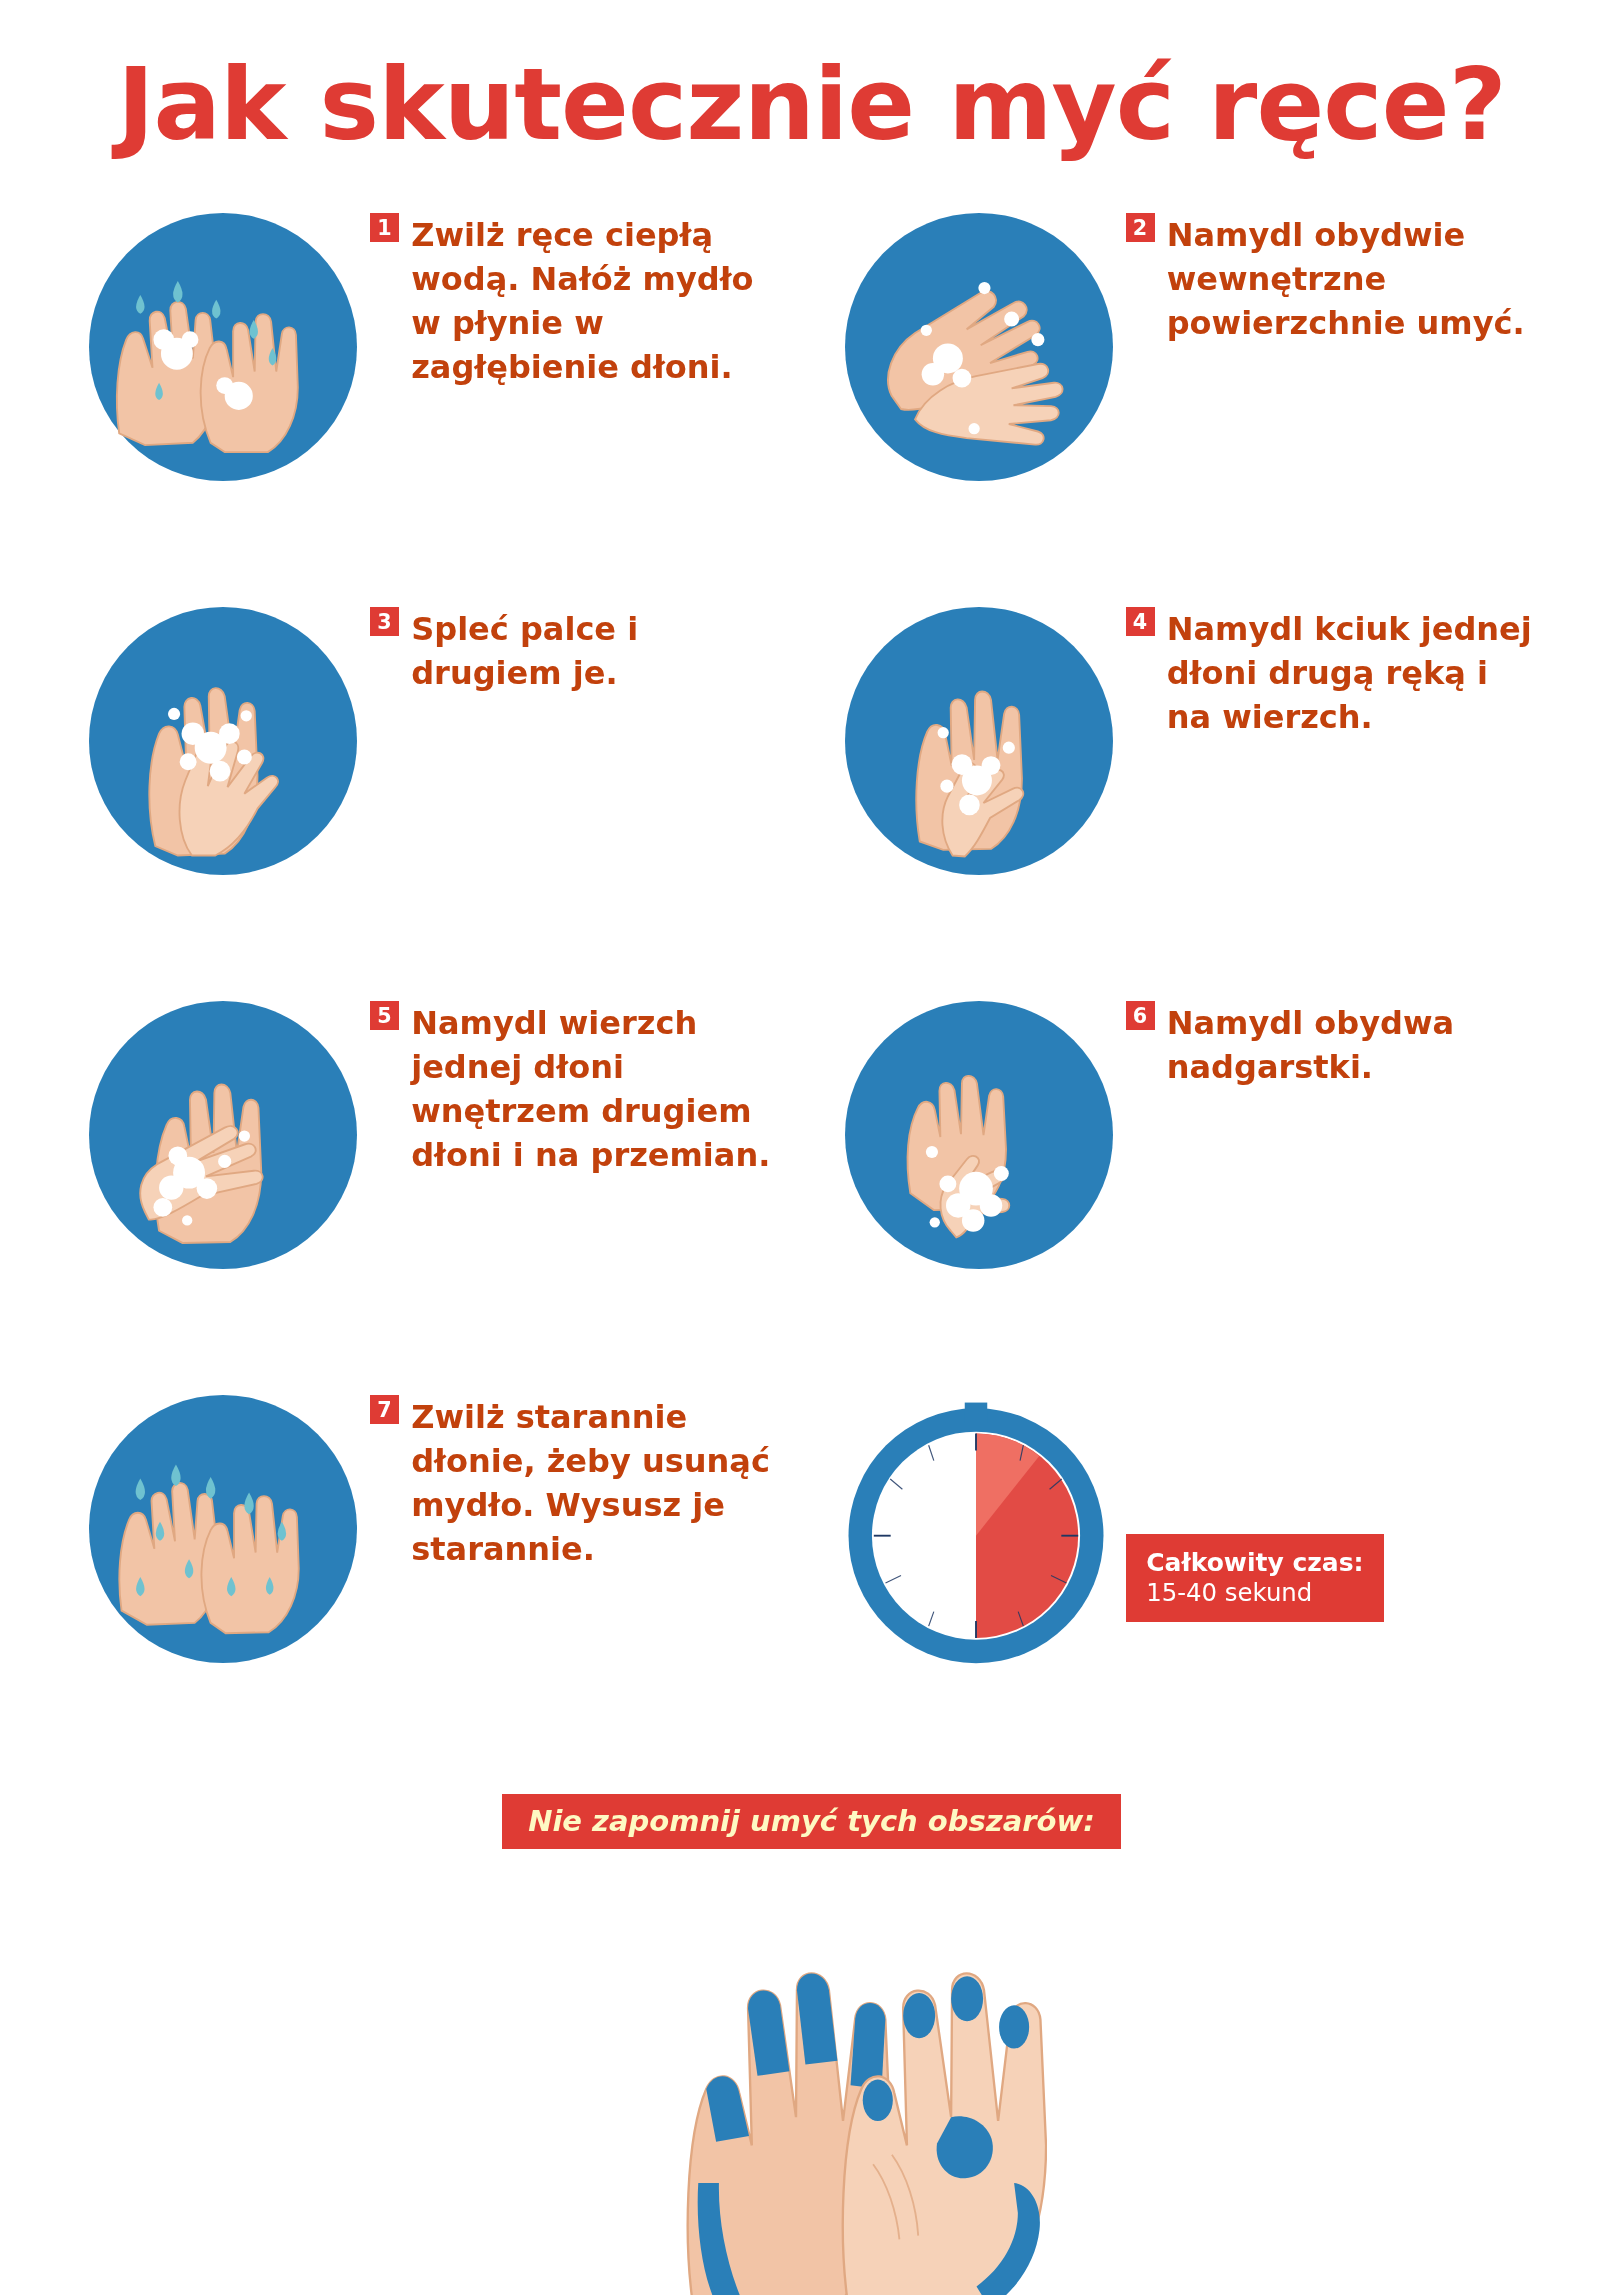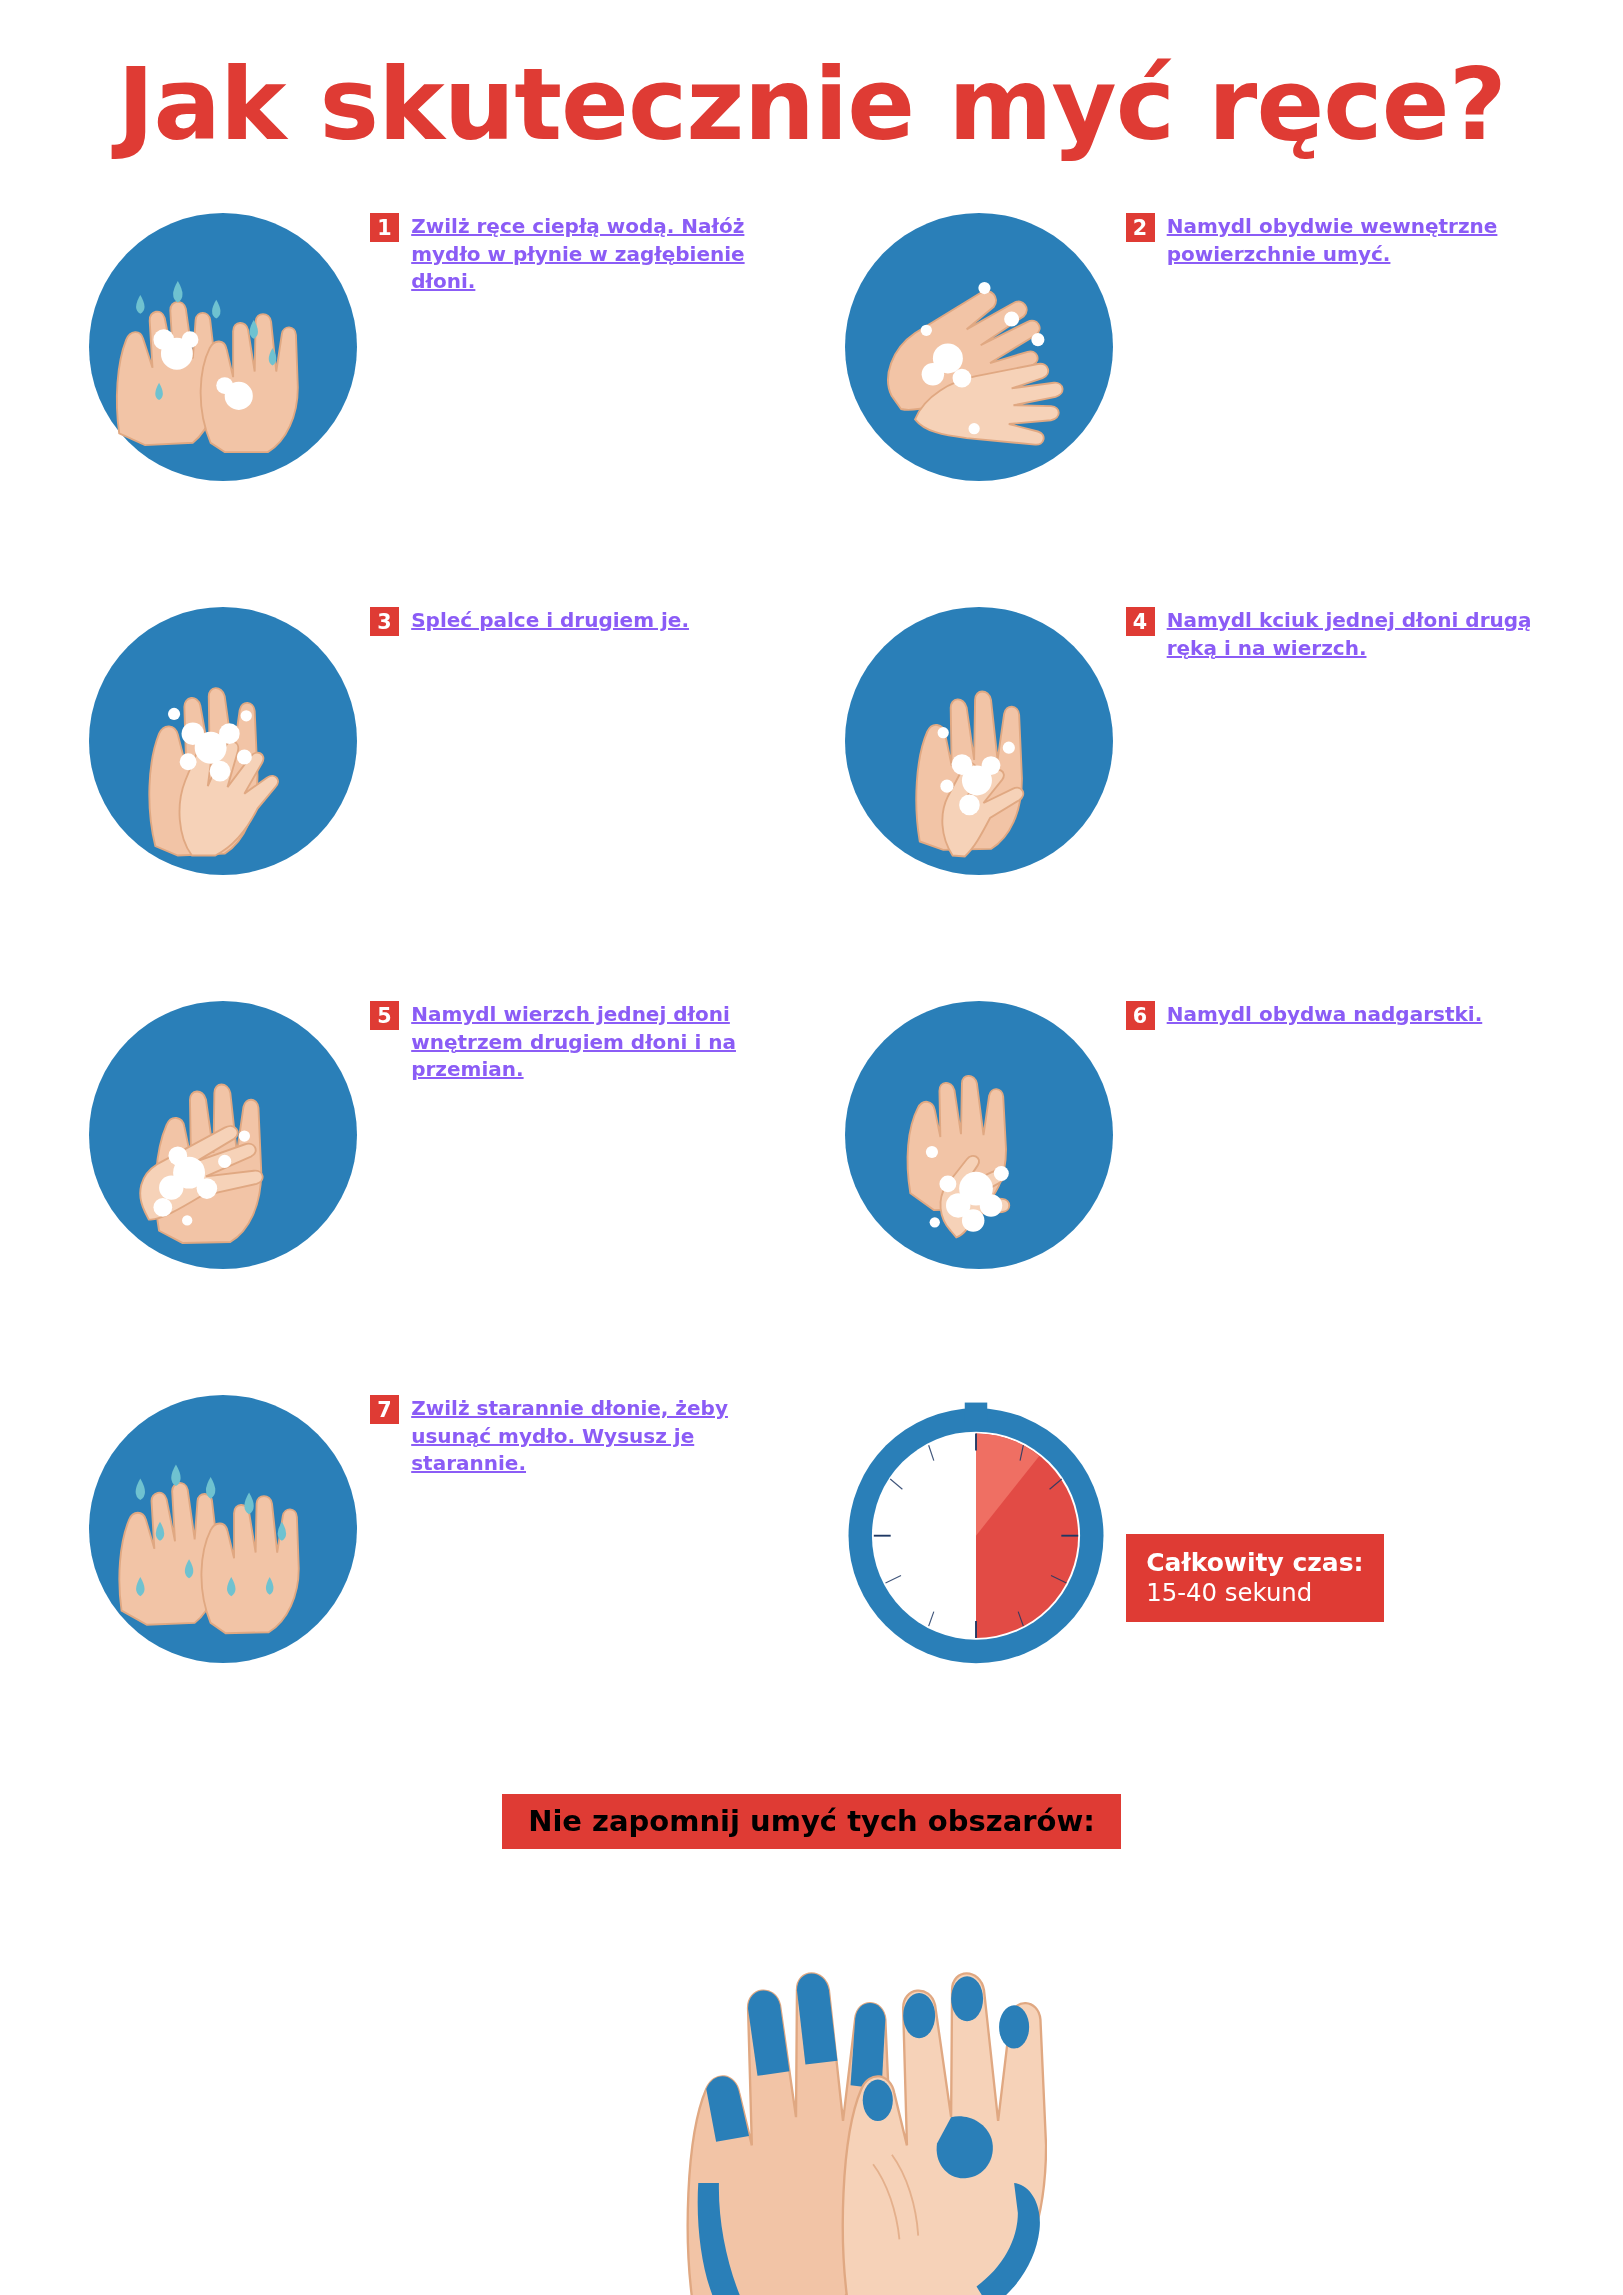--- a/index.html
+++ b/index.html
@@ -86,27 +86,26 @@
     width: 29px;
     height: 29px;
     display: flex;
     align-items: center;
     justify-content: center;
     flex: 0 0 29px;
     margin-right: 12.2px;
     font-family: "DejaVu Sans", sans-serif;
   }
   .step-text {
-    color: #8b5cf6;
-    font-size: 20px;
+    color: #c2410c;
+    font-size: 32px;
     font-weight: bold;
     line-height: 1.38;
     max-width: 376px;
     font-family: "DejaVu Sans", sans-serif;
-    text-decoration: underline;
   }
 
   
   .timer-cell {
     display: flex;
     position: relative;
   }
   .timer-wrap {
     width: 300px;
     height: 300px;
@@ -134,25 +133,26 @@
   }
 
   
   .footer {
     margin-top: 19px;
     text-align: center;
   }
   .footer-banner {
     display: inline-block;
     background: #df3b34;
-    color: #000000;
+    color: #fef9c3;
     font-size: 29px;
     font-weight: bold;
     padding: 10.3px 26px;
     font-family: "DejaVu Sans", sans-serif;
+    font-style: italic;
   }
   .footer-hands {
     margin-top: 52px;
     display: flex;
     justify-content: center;
   }
 </style>
 </head>
 <body>
 

